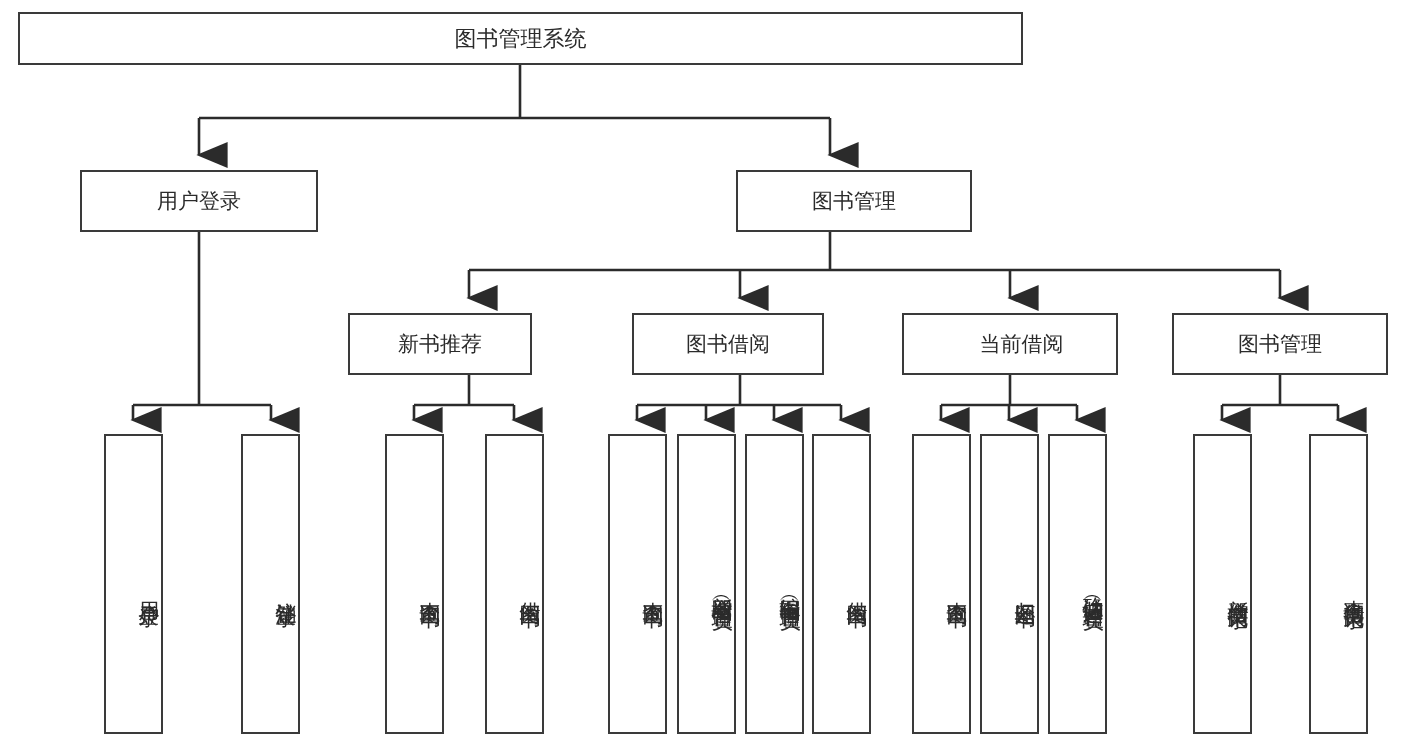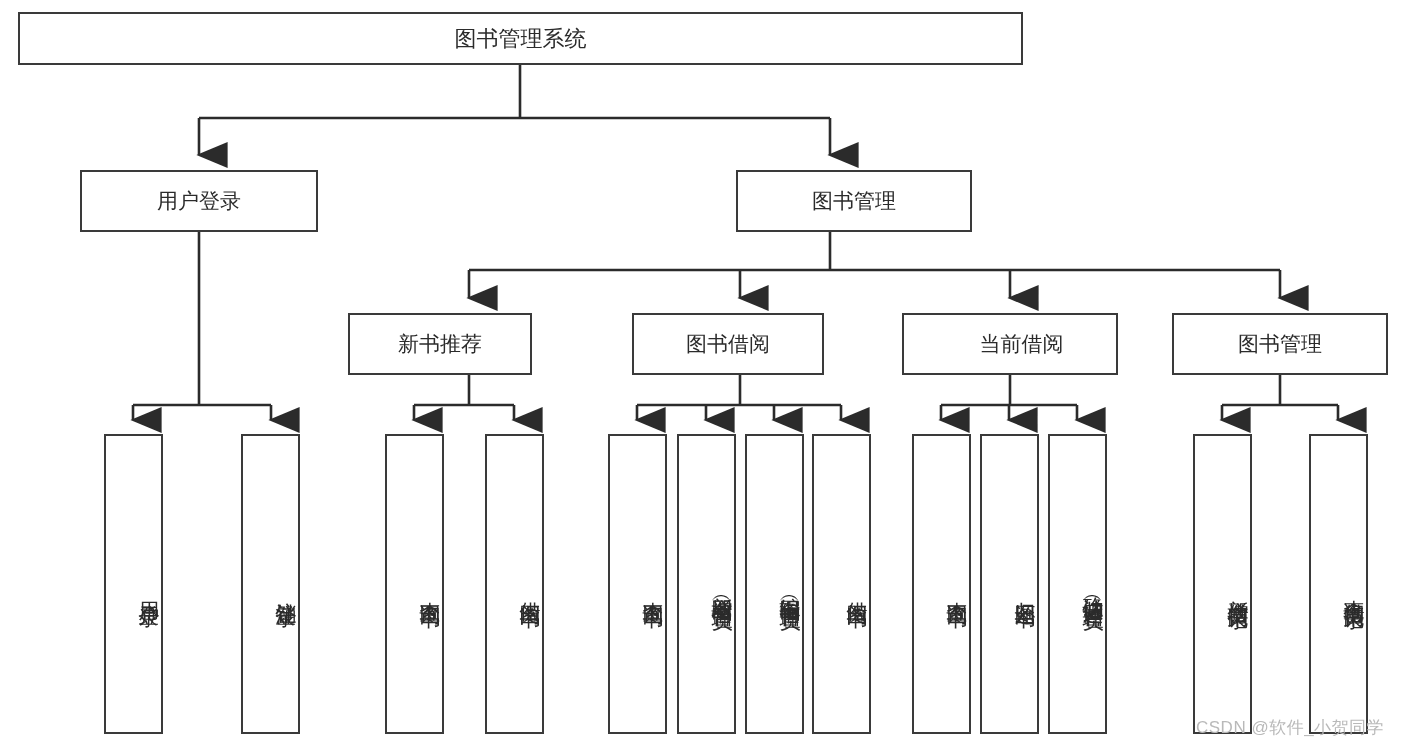--- a/index.html
+++ b/index.html
@@ -196,15 +196,14 @@
   </div>
 
   <div class="node v" style="left:1193px; top:434px; width:59px; height:300px;">
     <span class="txt">新增借阅记录</span>
   </div>
 
   <div class="node v" style="left:1309px; top:434px; width:59px; height:300px;">
     <span class="txt">查询借阅记录</span>
   </div>
 
-  <div class="watermark" style="left:1196px; top:716px;">CSDN @软件_小贺同学</div>
 
 </div>
 
 </body></html>

